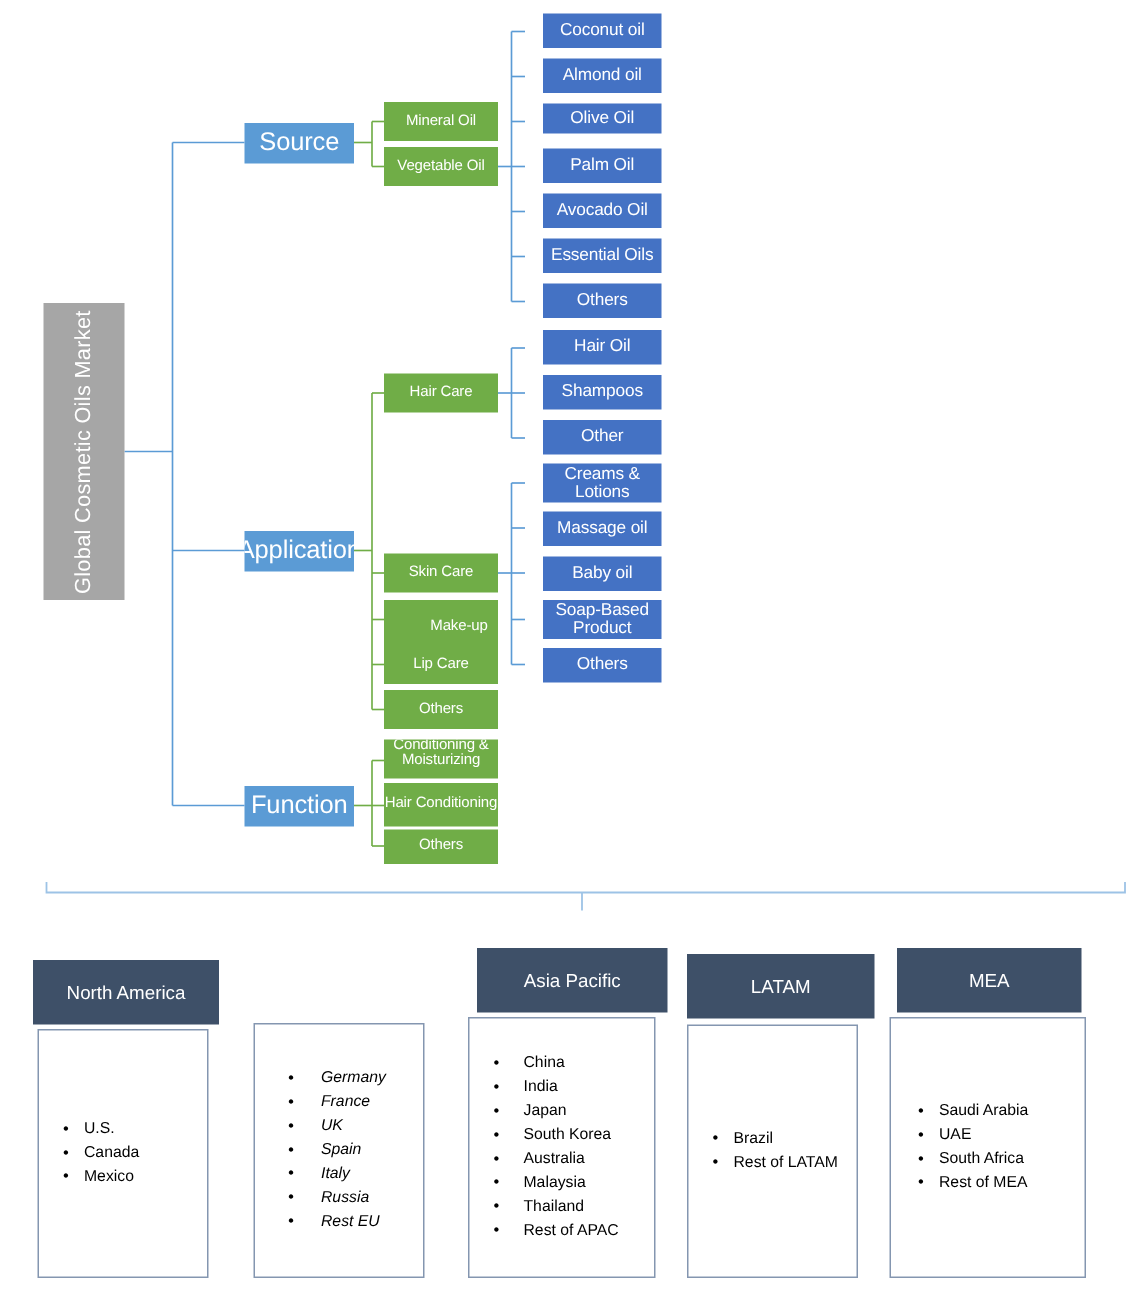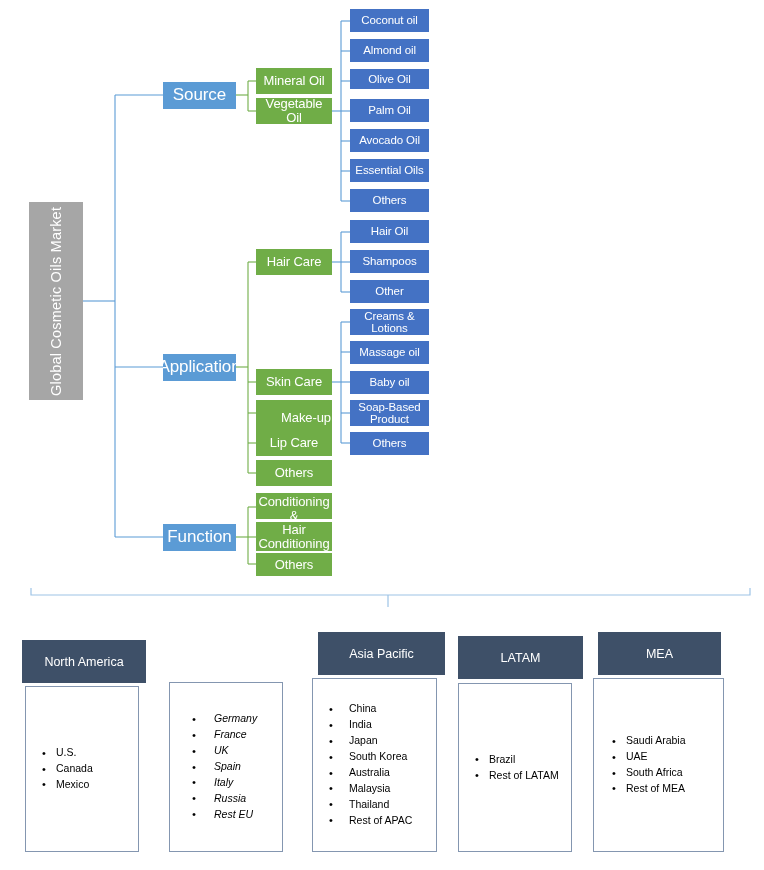--- a/index.html
+++ b/index.html
@@ -48,25 +48,26 @@
     letter-spacing: 0.2px;
     line-height: 1.25;
     padding: 4px 0;
   }
   .cat-node {
     background: #5b9bd5;
     font-size: 17px;
   }
   .sub-node {
     background: #70ad47;
-    font-size: 13px;
+    font-size: 10px;
   }
   .leaf-node {
     background: #4472c4;
     font-size: 11.5px;
+    margin-left: 12px;
   }
   .clip-node {
     align-items: flex-start;
   }
   .clip-inner {
     margin-top: -12px;
     display: block;
     width: 100%;
   }
 

